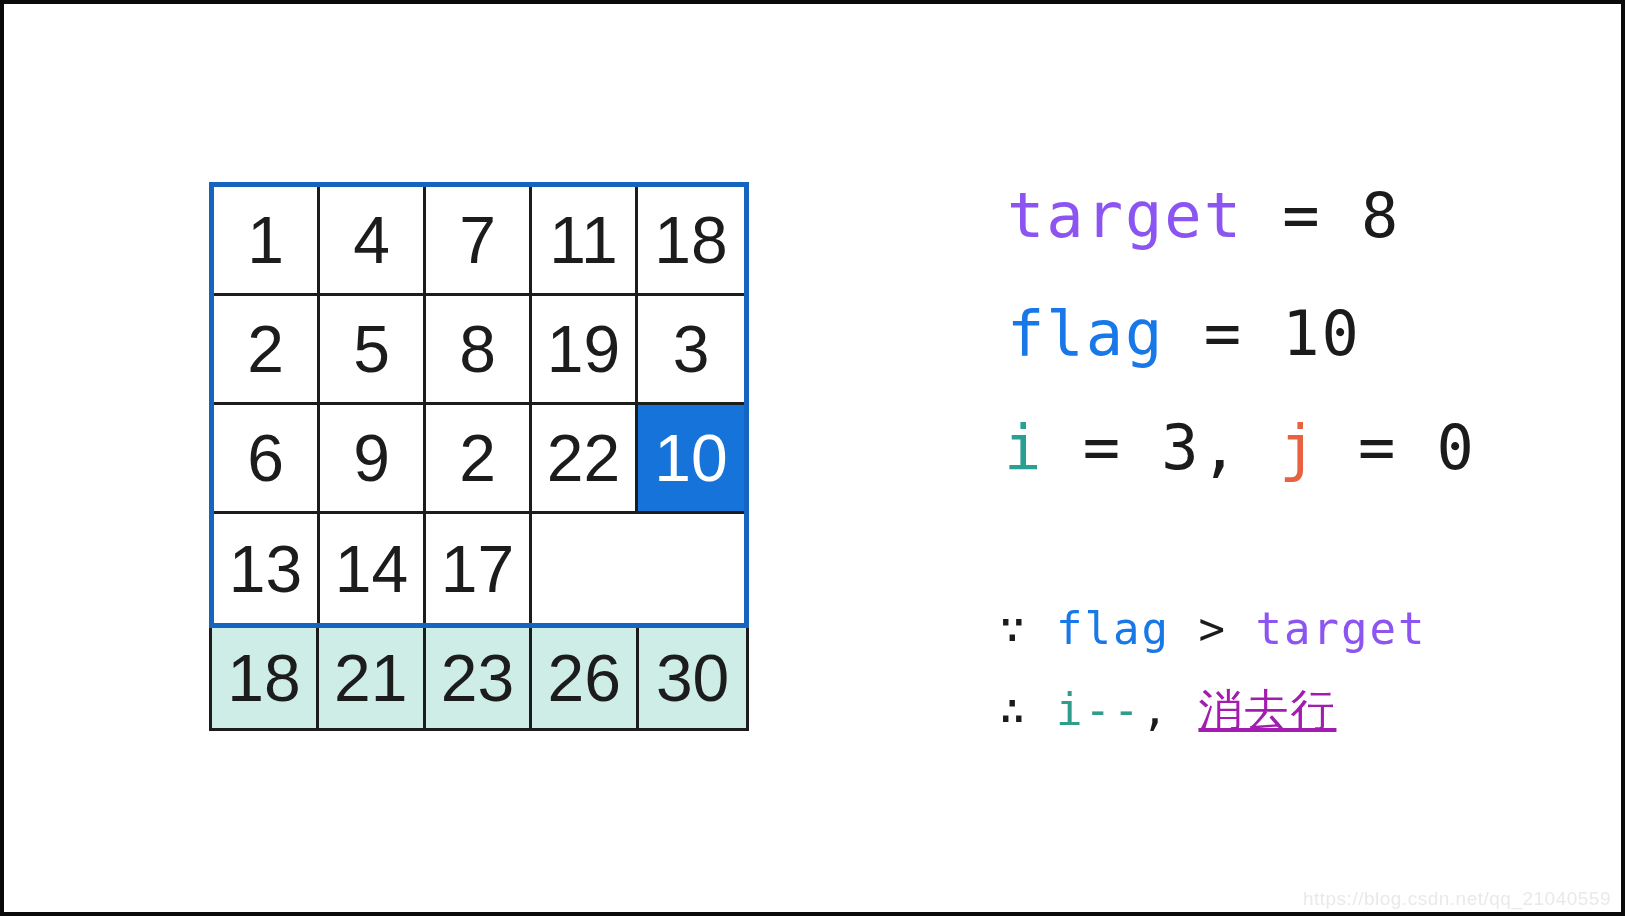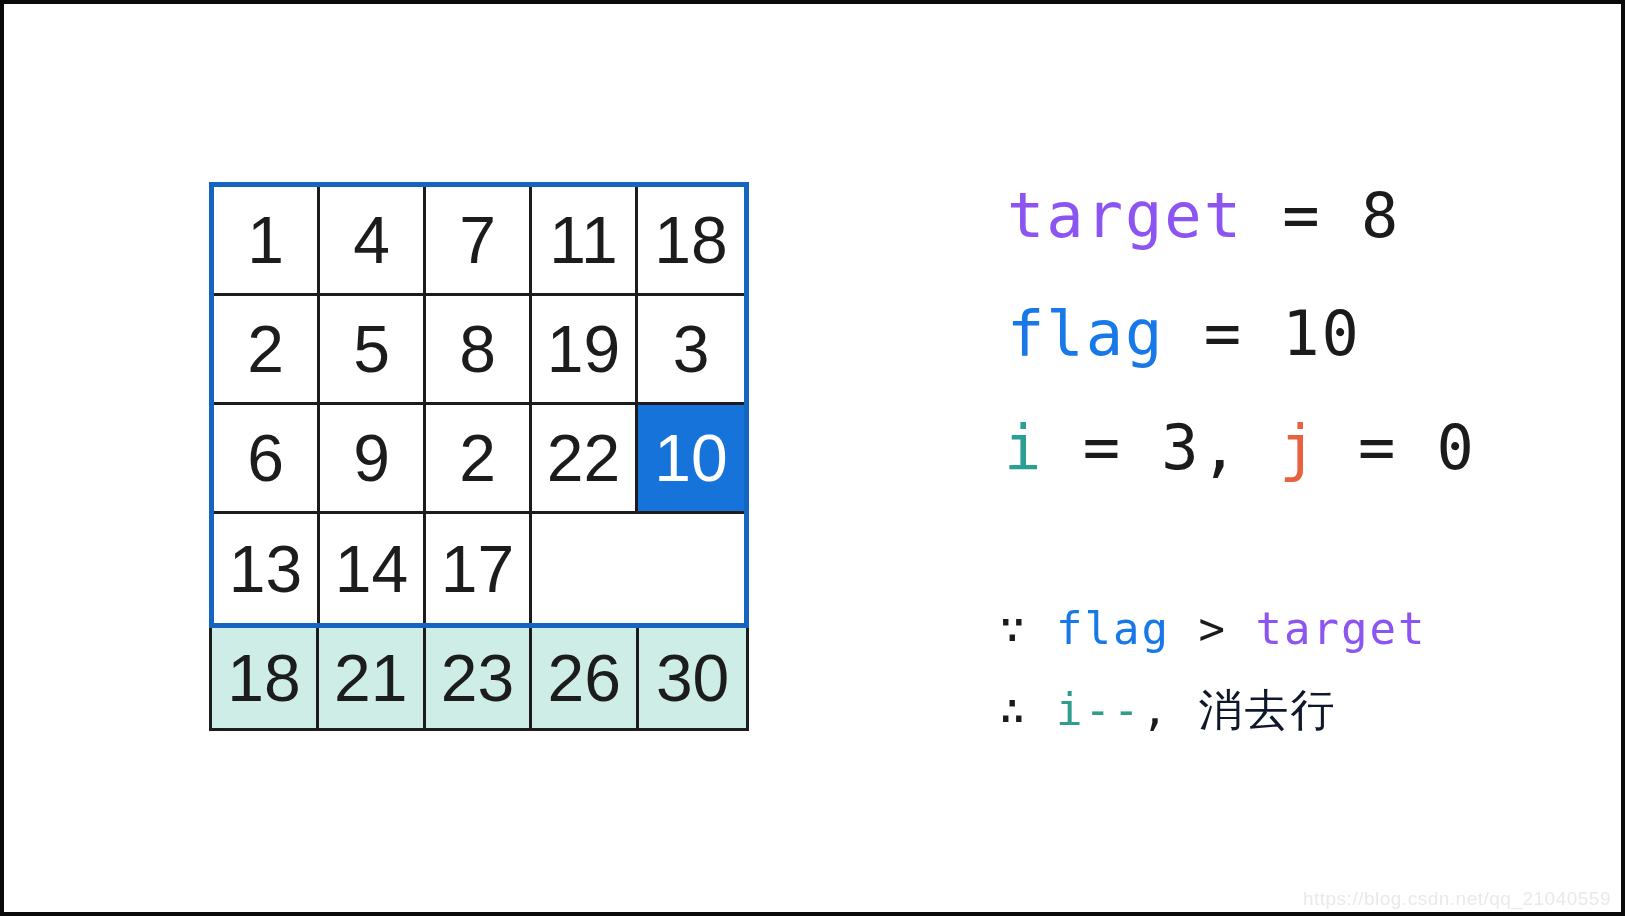--- a/index.html
+++ b/index.html
@@ -117,15 +117,15 @@
       <div class="cell">23</div>
       <div class="cell">26</div>
       <div class="cell">30</div>
     </div>
 </div>
 
 <div class="code-line" id="line-target"><span style="color: rgb(140, 85, 242);">target</span><span style="color: rgb(27, 27, 27);"> = </span><span style="color: rgb(27, 27, 27);">8</span></div>
 <div class="code-line" id="line-flag"><span style="color: rgb(24, 120, 232);">flag</span><span style="color: rgb(27, 27, 27);"> = </span><span style="color: rgb(27, 27, 27);">10</span></div>
 <div class="code-line" id="line-ij"><span style="color: rgb(42, 160, 149);">i</span><span style="color: rgb(27, 27, 27);"> = 3, </span><span style="color: rgb(232, 98, 63);">j</span><span style="color: rgb(27, 27, 27);"> = 0</span></div>
 <div class="code-line" id="line-because"><span class="sym" style="color: rgb(27, 27, 27);">∵ </span><span style="color: rgb(24, 120, 232);">flag</span><span style="color: rgb(27, 27, 27);"> &gt; </span><span style="color: rgb(140, 85, 242);">target</span></div>
-<div class="code-line" id="line-therefore"><span class="sym" style="color: rgb(27, 27, 27);">∴ </span><span style="color: rgb(46, 157, 140);">i--</span><span style="color: rgb(27, 27, 27);">, </span><span style="color: #0f172a;">消去行</span></div>
+<div class="code-line" id="line-therefore"><span class="sym" style="color: rgb(27, 27, 27);">∴ </span><span style="color: rgb(46, 157, 140);">i--</span><span style="color: rgb(27, 27, 27);">, </span><span style="color: #a21caf; text-decoration: underline;">消去行</span></div>
 
 <div class="watermark">https://blog.csdn.net/qq_21040559</div>
 
 </body></html>

